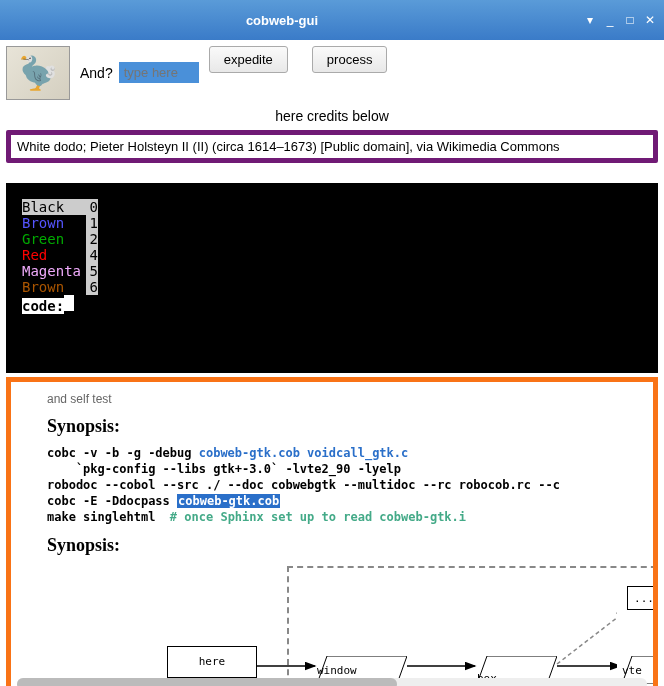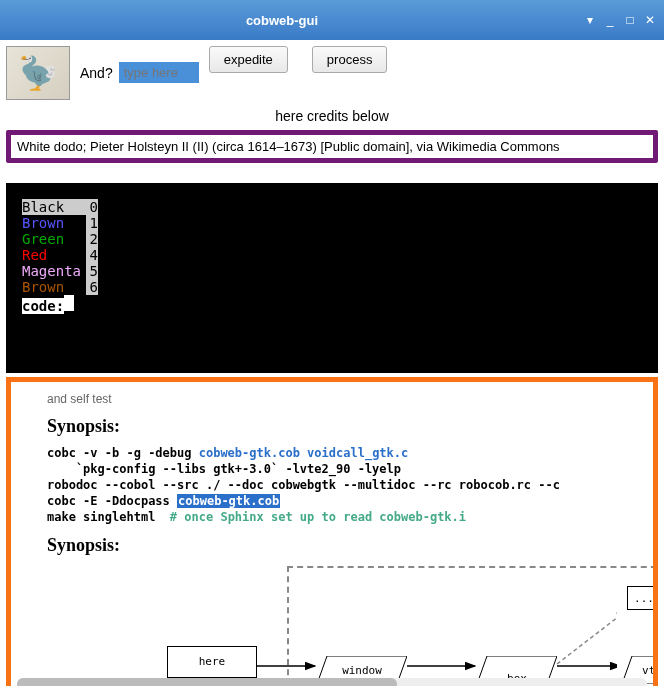--- a/index.html
+++ b/index.html
@@ -46,21 +46,21 @@
 .clipped { color: #666; font-size: 12px; margin-bottom: 8px; }
 .heading { font-family: serif; font-size: 18px; font-weight: bold; margin: 10px 0 8px; }
 .code-block { font-family: monospace; font-size: 12px; white-space: pre; line-height: 16px; font-weight: bold; }
 .link { color: #2a6fc9; }
 .hilite { background: #2a6fc9; color: #fff; padding: 0 1px; }
 .comment { color: #4a8; }
 
 .diagram { position: relative; width: 100%; height: 130px; margin-top: 10px; }
 .dash-box { position: absolute; border: 2px dashed #888; }
 .solid-box { position: absolute; border: 1px solid #000; font-family: monospace; font-size: 11px; display: flex; align-items: center; justify-content: center; text-align: center; background: #fff; }
-.para-box { position: absolute; font-family: monospace; font-size: 11px; display: flex; align-items: center; justify-content: center; background: #fff; }
+.para-box { position: absolute; font-family: monospace; font-size: 11px; display: flex; align-items: center; background: #fff; }
 .para-box svg { position: absolute; inset: 0; }
 
 .scrollbar-h { position: absolute; bottom: 2px; left: 6px; right: 6px; height: 12px; background: #eee; border-radius: 6px; }
 .thumb-h { position: absolute; left: 0; top: 0; height: 12px; width: 380px; background: #bbb; border-radius: 6px; }
 </style>
 </head>
 <body>
 
 <div class="titlebar">
   <div class="title-spacer"></div>

